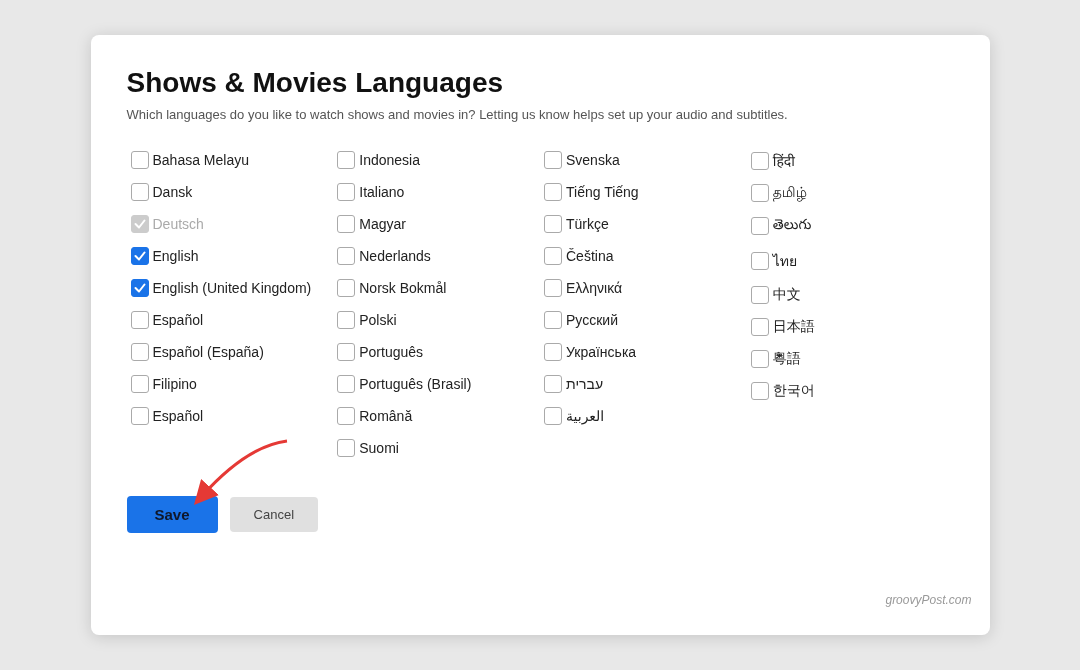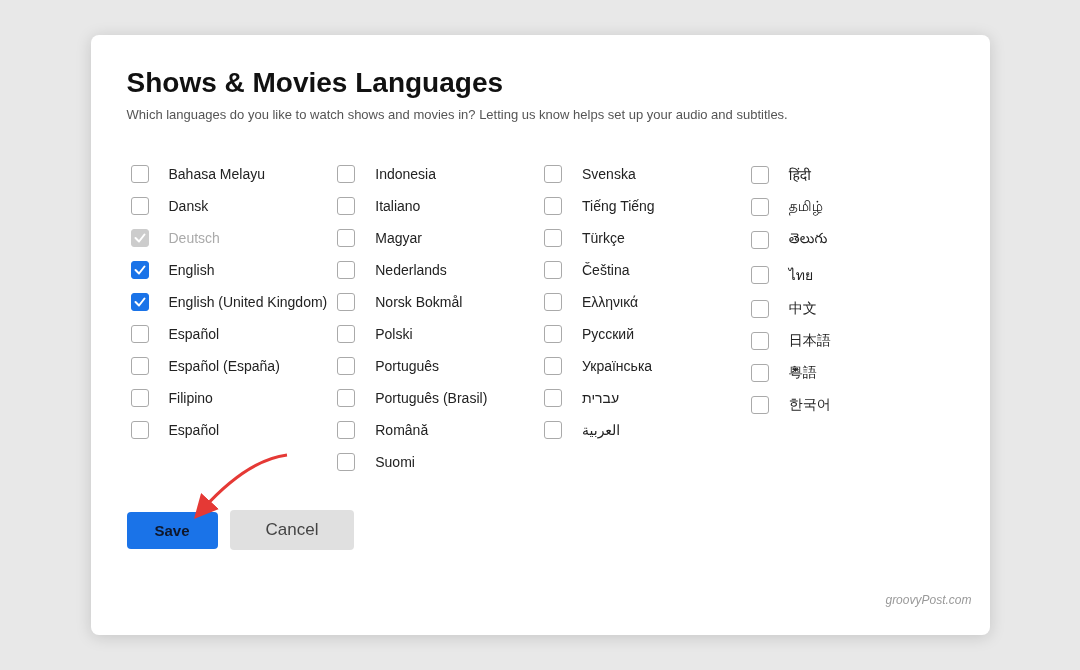--- a/index.html
+++ b/index.html
@@ -23,37 +23,37 @@
     }
     .dialog-title {
       font-size: 28px;
       font-weight: bold;
       color: #111;
       margin-bottom: 8px;
     }
     .dialog-subtitle {
       font-size: 13px;
       color: #555;
-      margin-bottom: 36px;
+      margin-bottom: 22px;
     }
     .languages-grid {
       display: grid;
       grid-template-columns: repeat(4, 1fr);
       gap: 0;
       margin-bottom: 32px;
     }
     .lang-col {
       display: flex;
       flex-direction: column;
       gap: 0;
     }
     .lang-item {
       display: flex;
       align-items: center;
-      gap: 20px;
+      gap: 4px;
       padding: 7px 4px;
       font-size: 14px;
       color: #222;
       cursor: pointer;
     }
     .lang-item.disabled-lang {
       color: #aaa;
     }
     .checkbox {
       width: 18px;
@@ -97,22 +97,22 @@
       padding: 10px 28px;
       font-size: 15px;
       font-weight: 600;
       cursor: pointer;
     }
     .btn-cancel {
       background: #e0e0e0;
       color: #444;
       border: none;
       border-radius: 4px;
-      padding: 10px 36px;
-      font-size: 17px;
+      padding: 10px 24px;
+      font-size: 13px;
       cursor: pointer;
     }
     .arrow-container {
       position: absolute;
       left: 60px;
       top: -60px;
       pointer-events: none;
     }
     .watermark {
       position: absolute;

